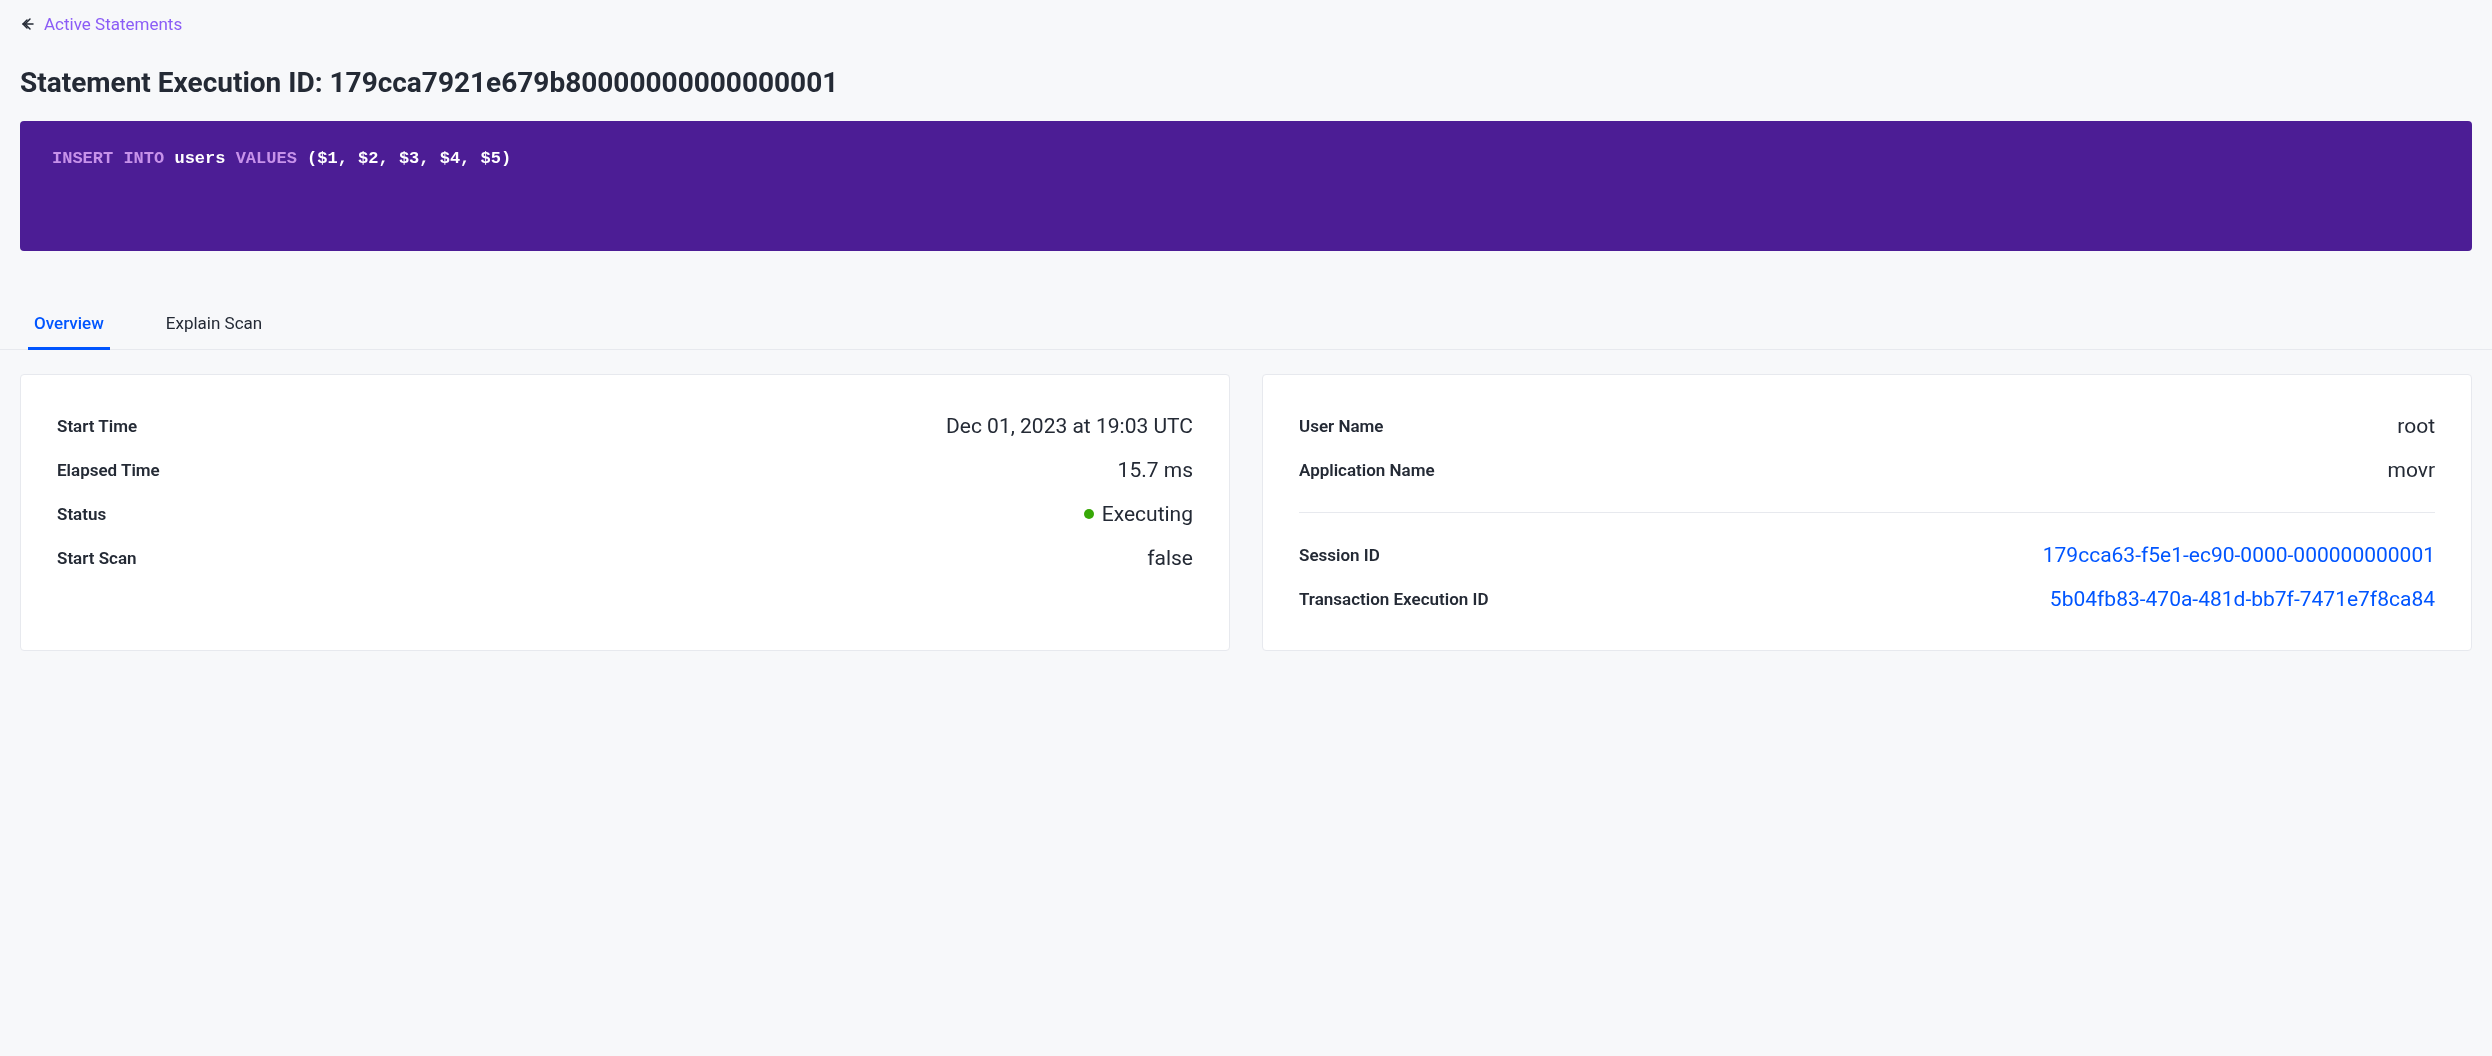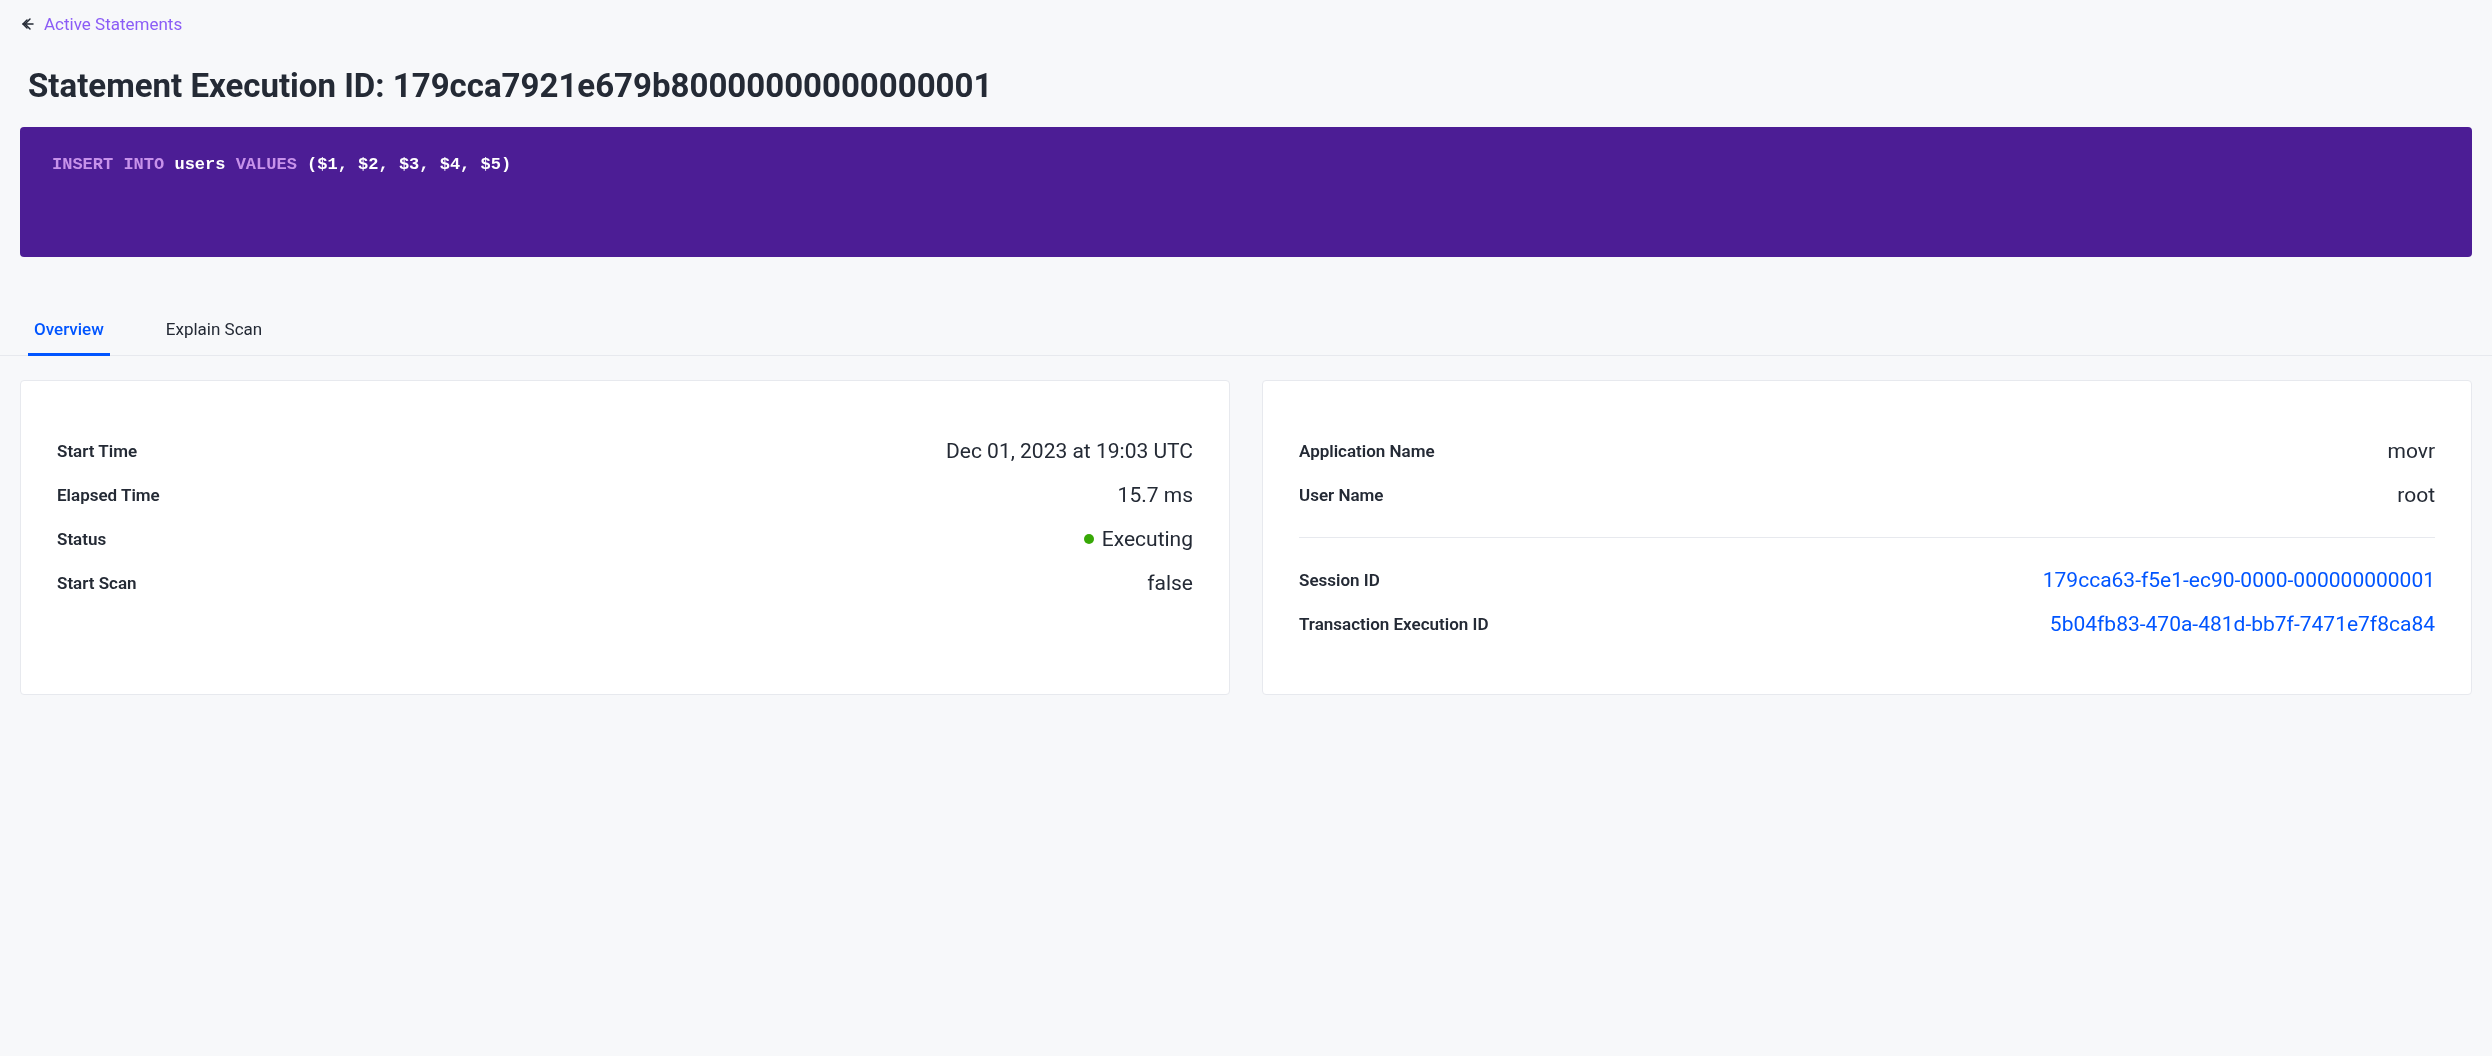--- a/index.html
+++ b/index.html
@@ -33,24 +33,24 @@
       cursor: pointer;
     }
     
     .breadcrumb-text {
       font-size: 17px;
       color: #8b5cf6;
       cursor: pointer;
     }
     
     .page-title {
-      font-size: 33px;
+      font-size: 28px;
       font-weight: 700;
       color: #242a35;
-      padding: 18px 20px 22px 28px;
+      padding: 18px 20px 22px 20px;
     }
     
     .sql-block {
       background: #4c1d95;
       color: #fff;
       padding: 28px 32px;
       margin: 0 20px;
       border-radius: 4px;
       font-family: "SFMono-Regular", Consolas, "Liberation Mono", Menlo, monospace;
       font-size: 17px;
@@ -97,21 +97,21 @@
       display: flex;
       gap: 32px;
       padding: 24px 20px;
     }
     
     .card {
       flex: 1;
       background: #fff;
       border-radius: 4px;
       border: 1px solid #e7e9ee;
-      padding: 48px 36px;
+      padding: 29px 36px;
     }
     
     .kv-row {
       display: flex;
       justify-content: space-between;
       align-items: center;
       padding: 10px 0;
     }
     
     .kv-label {
@@ -203,27 +203,27 @@
         </span>
       </div>
       <div class="kv-row">
         <span class="kv-label">Start Scan</span>
         <span class="kv-value">false</span>
       </div>
     </div>
 
     <div class="card">
       <div class="kv-row">
+        <span class="kv-label">User Name</span>
+        <span class="kv-value">root</span>
+      </div>
+      <div class="kv-row">
         <span class="kv-label">Application Name</span>
         <span class="kv-value">movr</span>
       </div>
-      <div class="kv-row">
-        <span class="kv-label">User Name</span>
-        <span class="kv-value">root</span>
-      </div>
 
       <hr class="divider">
 
       <div class="kv-row">
         <span class="kv-label">Session ID</span>
         <span class="kv-value link">179cca63-f5e1-ec90-0000-000000000001</span>
       </div>
       <div class="kv-row">
         <span class="kv-label">Transaction Execution ID</span>
         <span class="kv-value link">5b04fb83-470a-481d-bb7f-7471e7f8ca84</span>

